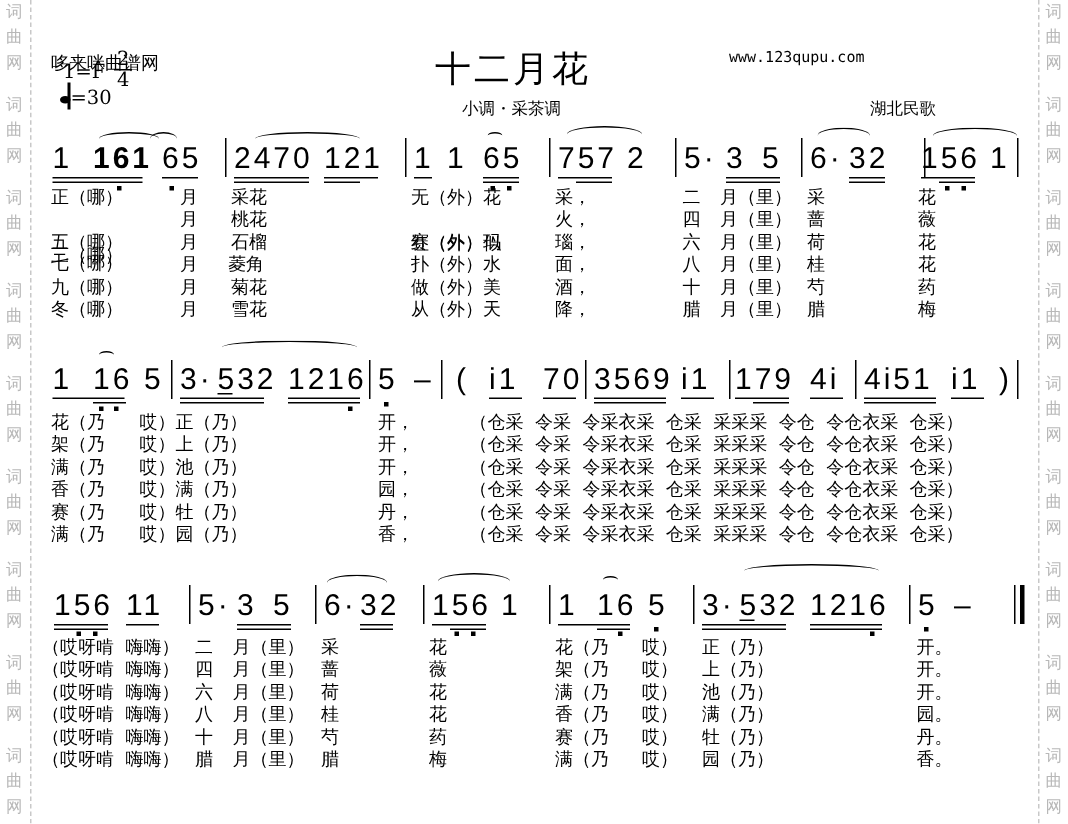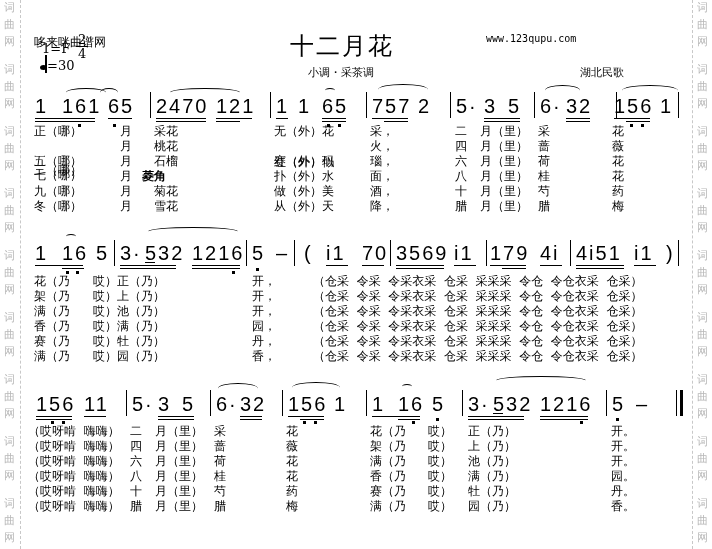--- a/index.html
+++ b/index.html
@@ -107,21 +107,21 @@
 
   <div class="arc" style="left:66px;top:88px;width:40px;height:8px;"></div>
   <div class="arc" style="left:100px;top:88px;width:18px;height:8px;"></div>
   <div class="arc" style="left:170px;top:88px;width:70px;height:8px;"></div>
   <div class="arc" style="left:325px;top:88px;width:10px;height:4px;"></div>
   <div class="arc" style="left:378px;top:84px;width:50px;height:10px;"></div>
   <div class="arc" style="left:545px;top:85px;width:35px;height:10px;"></div>
   <div class="arc" style="left:622px;top:85px;width:56px;height:10px;"></div>
 
   <span class="n" style="left:35px;top:95px;">1</span>
-  <span class="n" style="left:62px;top:95px;">161</span>
+  <span class="n" style="left:62px;top:95px;font-weight:bold;">161</span>
   <span class="n" style="left:108px;top:95px;">65</span>
   <div class="ul" style="left:35px;top:118px;width:60px;"></div>
   <div class="ul" style="left:35px;top:121px;width:60px;"></div>
   <div class="ul" style="left:108px;top:118px;width:24px;"></div>
   <div class="dot" style="left:78px;top:124px;"></div>
   <div class="dot" style="left:113px;top:124px;"></div>
 
   <div class="bar" style="left:150px;top:92px;height:26px;"></div>
   <span class="n" style="left:156px;top:95px;">2470</span>
   <span class="n" style="left:216px;top:95px;">121</span>
@@ -191,21 +191,21 @@
       <span class="lyr" style="left: 120px; top: 154px;">月</span>
       <span class="lyr" style="left: 154px; top: 154px;">石榴</span>
       <span class="lyr" style="left: 274px; top: 154px;">赛（外）玛</span>
       <span class="lyr" style="left: 370px; top: 154px;">瑙，</span>
       <span class="lyr" style="left: 455px; top: 154px;">六</span>
       <span class="lyr" style="left: 480px; top: 154px;">月（里）</span>
       <span class="lyr" style="left: 538px; top: 154px;">荷</span>
       <span class="lyr" style="left: 612px; top: 154px;">花</span>
       <span class="lyr" style="left: 34px; top: 168px; text-align: right;">七（哪）</span>
       <span class="lyr" style="left: 120px; top: 169px;">月</span>
-      <span class="lyr" style="left: 142px; top: 169px; font-weight: bold;">菱角</span>
+      <span class="lyr" style="left: 152px; top: 169px;">菱角</span>
       <span class="lyr" style="left: 274px; top: 169px;">扑（外）水</span>
       <span class="lyr" style="left: 370px; top: 169px;">面，</span>
       <span class="lyr" style="left: 455px; top: 169px;">八</span>
       <span class="lyr" style="left: 480px; top: 169px;">月（里）</span>
       <span class="lyr" style="left: 538px; top: 169px;">桂</span>
       <span class="lyr" style="left: 612px; top: 169px;">花</span>
       <span class="lyr" style="left: 34px; top: 184px;">九（哪）</span>
       <span class="lyr" style="left: 120px; top: 184px;">月</span>
       <span class="lyr" style="left: 154px; top: 184px;">菊花</span>
       <span class="lyr" style="left: 274px; top: 184px;">做（外）美</span>

